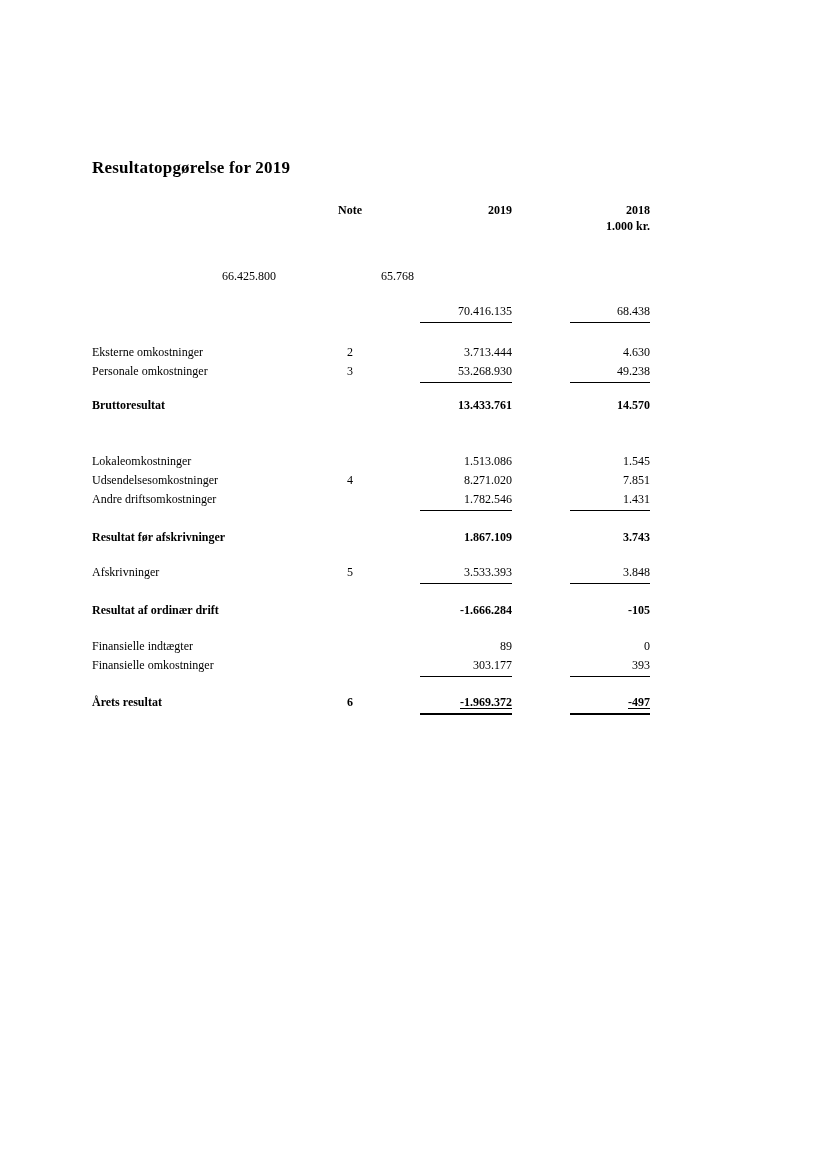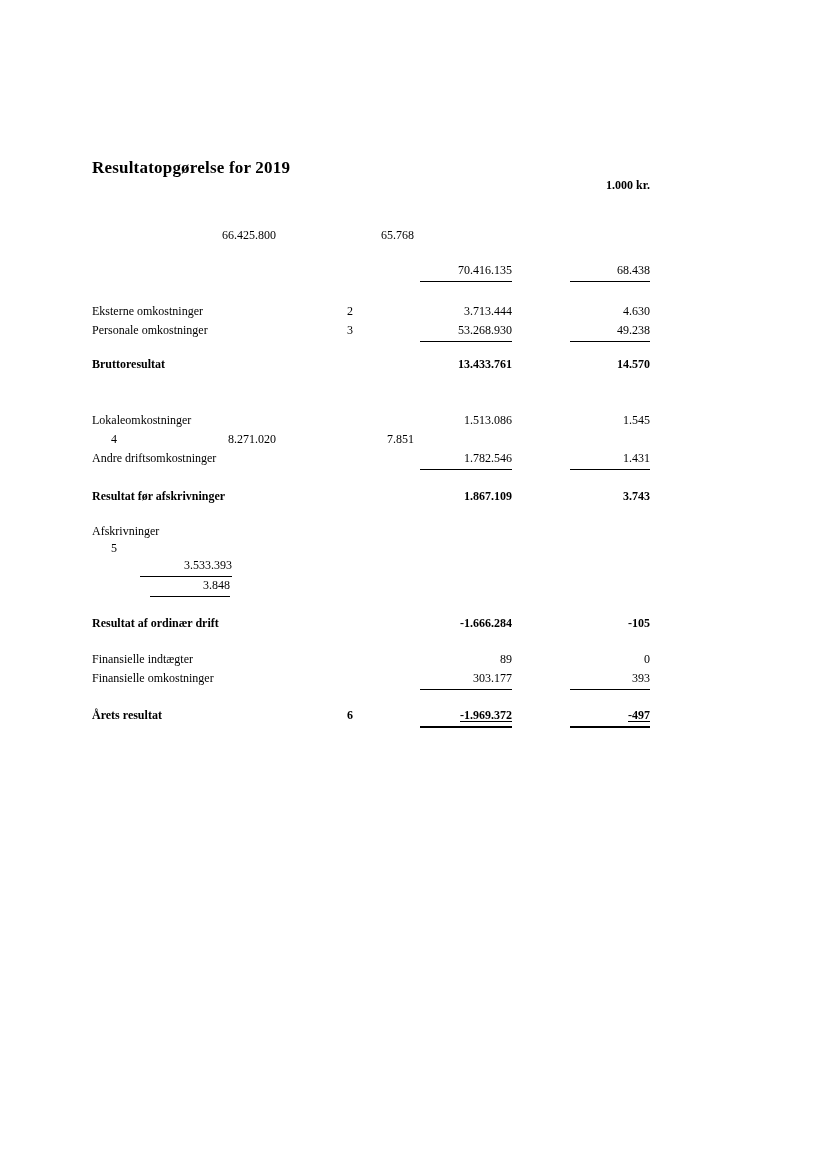--- a/index.html
+++ b/index.html
@@ -64,20 +64,26 @@
   }
 </style>
 </head>
 <body>
 
 <div class="page">
   <div class="content">
 
     <div class="doc-title">Resultatopgørelse for 2019</div>
 
+    <div class="row header-row">
+      <div class="c-label"></div>
+      <div class="c-note">Note</div>
+      <div class="c-2019">2019</div>
+      <div class="c-2018">2018</div>
+    </div>
     <div class="unit-row">1.000 kr.</div>
 
     <div id="rows">
         <div class="row" style="margin-top: 34px;">
     <div class="c-note"></div>
     <div class="c-2019"><span class="vi vi-2019">66.425.800</span></div>
     <div class="c-2018"><span class="vi vi-2018">65.768</span></div>
   </div>
         <div class="row" style="margin-top: 16px;">
     <div class="c-label"></div>
@@ -103,37 +109,38 @@
     <div class="c-2019"><span class="vi vi-2019">13.433.761</span></div>
     <div class="c-2018"><span class="vi vi-2018">14.570</span></div>
   </div>
         <div class="row" style="margin-top: 37px;">
     <div class="c-label">Lokaleomkostninger</div>
     <div class="c-note"></div>
     <div class="c-2019"><span class="vi vi-2019">1.513.086</span></div>
     <div class="c-2018"><span class="vi vi-2018">1.545</span></div>
   </div>
         <div class="row" style="margin-top: 0px;">
+    <div class="c-label">Udsendelsesomkostninger</div>
     <div class="c-note">4</div>
     <div class="c-2019"><span class="vi vi-2019">8.271.020</span></div>
     <div class="c-2018"><span class="vi vi-2018">7.851</span></div>
   </div>
         <div class="row" style="margin-top: 0px;">
     <div class="c-label">Andre driftsomkostninger</div>
     <div class="c-note"></div>
     <div class="c-2019"><span class="vi vi-2019 rule">1.782.546</span></div>
     <div class="c-2018"><span class="vi vi-2018 rule">1.431</span></div>
   </div>
         <div class="row bold" style="margin-top: 18px;">
     <div class="c-label">Resultat før afskrivninger</div>
     <div class="c-note"></div>
     <div class="c-2019"><span class="vi vi-2019">1.867.109</span></div>
     <div class="c-2018"><span class="vi vi-2018">3.743</span></div>
   </div>
-        <div class="row" style="margin-top: 16px; flex-direction: column;">
+        <div class="row" style="margin-top: 16px;">
     <div class="c-label">Afskrivninger</div>
     <div class="c-note">5</div>
     <div class="c-2019"><span class="vi vi-2019 rule">3.533.393</span></div>
     <div class="c-2018"><span class="vi vi-2018 rule">3.848</span></div>
   </div>
         <div class="row bold" style="margin-top: 18px;">
     <div class="c-label">Resultat af ordinær drift</div>
     <div class="c-note"></div>
     <div class="c-2019"><span class="vi vi-2019">-1.666.284</span></div>
     <div class="c-2018"><span class="vi vi-2018">-105</span></div>

